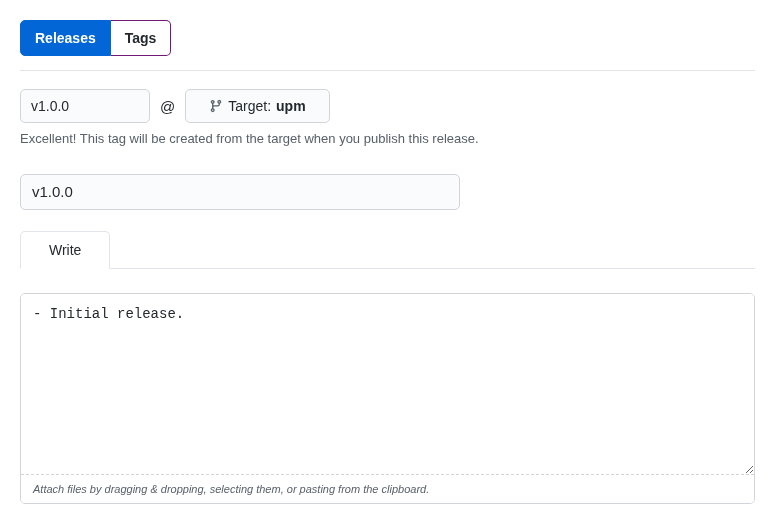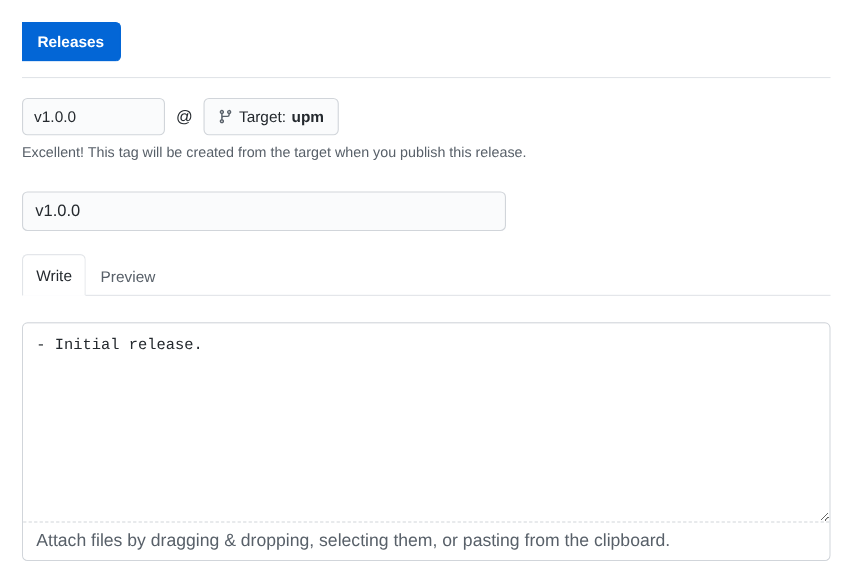--- a/index.html
+++ b/index.html
@@ -55,21 +55,21 @@
       line-height: 20px;
     }
     .at-sym {
       color: #24292e;
       font-size: 15px;
     }
     .target-btn {
       display: inline-flex;
       align-items: center;
       gap: 5px;
-      padding: 6px 12px;
+      padding: 6px 23px;
       font-size: 14px;
       border: 1px solid #d1d5da;
       border-radius: 5px;
       background: #fafbfc;
       color: #24292e;
       cursor: pointer;
       line-height: 20px;
     }
     .target-btn .branch-icon svg { display: block; }
     .target-btn .tval { font-weight: 600; }
@@ -87,21 +87,21 @@
       background: #fafbfc;
       color: #24292e;
       line-height: 20px;
       margin-bottom: 20px;
     }
     .editor-tabs {
       display: flex;
       border-bottom: 1px solid #e1e4e8;
     }
     .editor-tab {
-      padding: 9px 12px;
+      padding: 9px 28px;
       font-size: 14px;
       color: #586069;
       background: transparent;
       border: 1px solid transparent;
       border-bottom: none;
       cursor: pointer;
       position: relative;
       top: 1px;
       line-height: 18px;
     }
@@ -128,33 +128,35 @@
       color: #24292e;
       border: none;
       resize: vertical;
       outline: none;
       display: block;
       background: #fff;
     }
     .dropzone {
       border-top: 1px dashed #d1d5da;
       padding: 8px 12px;
-      font-size: 16px;
+      font-size: 11px;
       color: #586069;
       background: #fff;
       cursor: pointer;
+      font-style: italic;
     }
   </style>
 </head>
 <body>
 
 
 
 <div class="nav-tabs">
   <button class="nav-tab active">Releases</button>
+  <button class="nav-tab">Tags</button>
 </div>
 
 <hr class="divider">
 
 <div class="tag-row">
   <input type="text" class="input-tag" value="v1.0.0" style="">
   <span class="at-sym">@</span>
   <button class="target-btn">
     <span class="branch-icon">
       <svg viewBox="0 0 16 16" width="14" height="14" fill="#586069">
@@ -165,21 +167,20 @@
     <span class="tval">upm</span>
   </button>
 </div>
 
 <div class="hint">Excellent! This tag will be created from the target when you publish this release.</div>
 
 <input type="text" class="input-title" value="v1.0.0" style="">
 
 <div class="editor-tabs">
   <button class="editor-tab active">Write</button>
-  <button class="editor-tab">Preview</button>
 </div>
 
 <div class="editor-wrap">
   <textarea class="editor-ta" style="">- Initial release.</textarea>
   <div class="dropzone">Attach files by dragging &amp; dropping, selecting them, or pasting from the clipboard.</div>
 </div>
 
 
 
 

